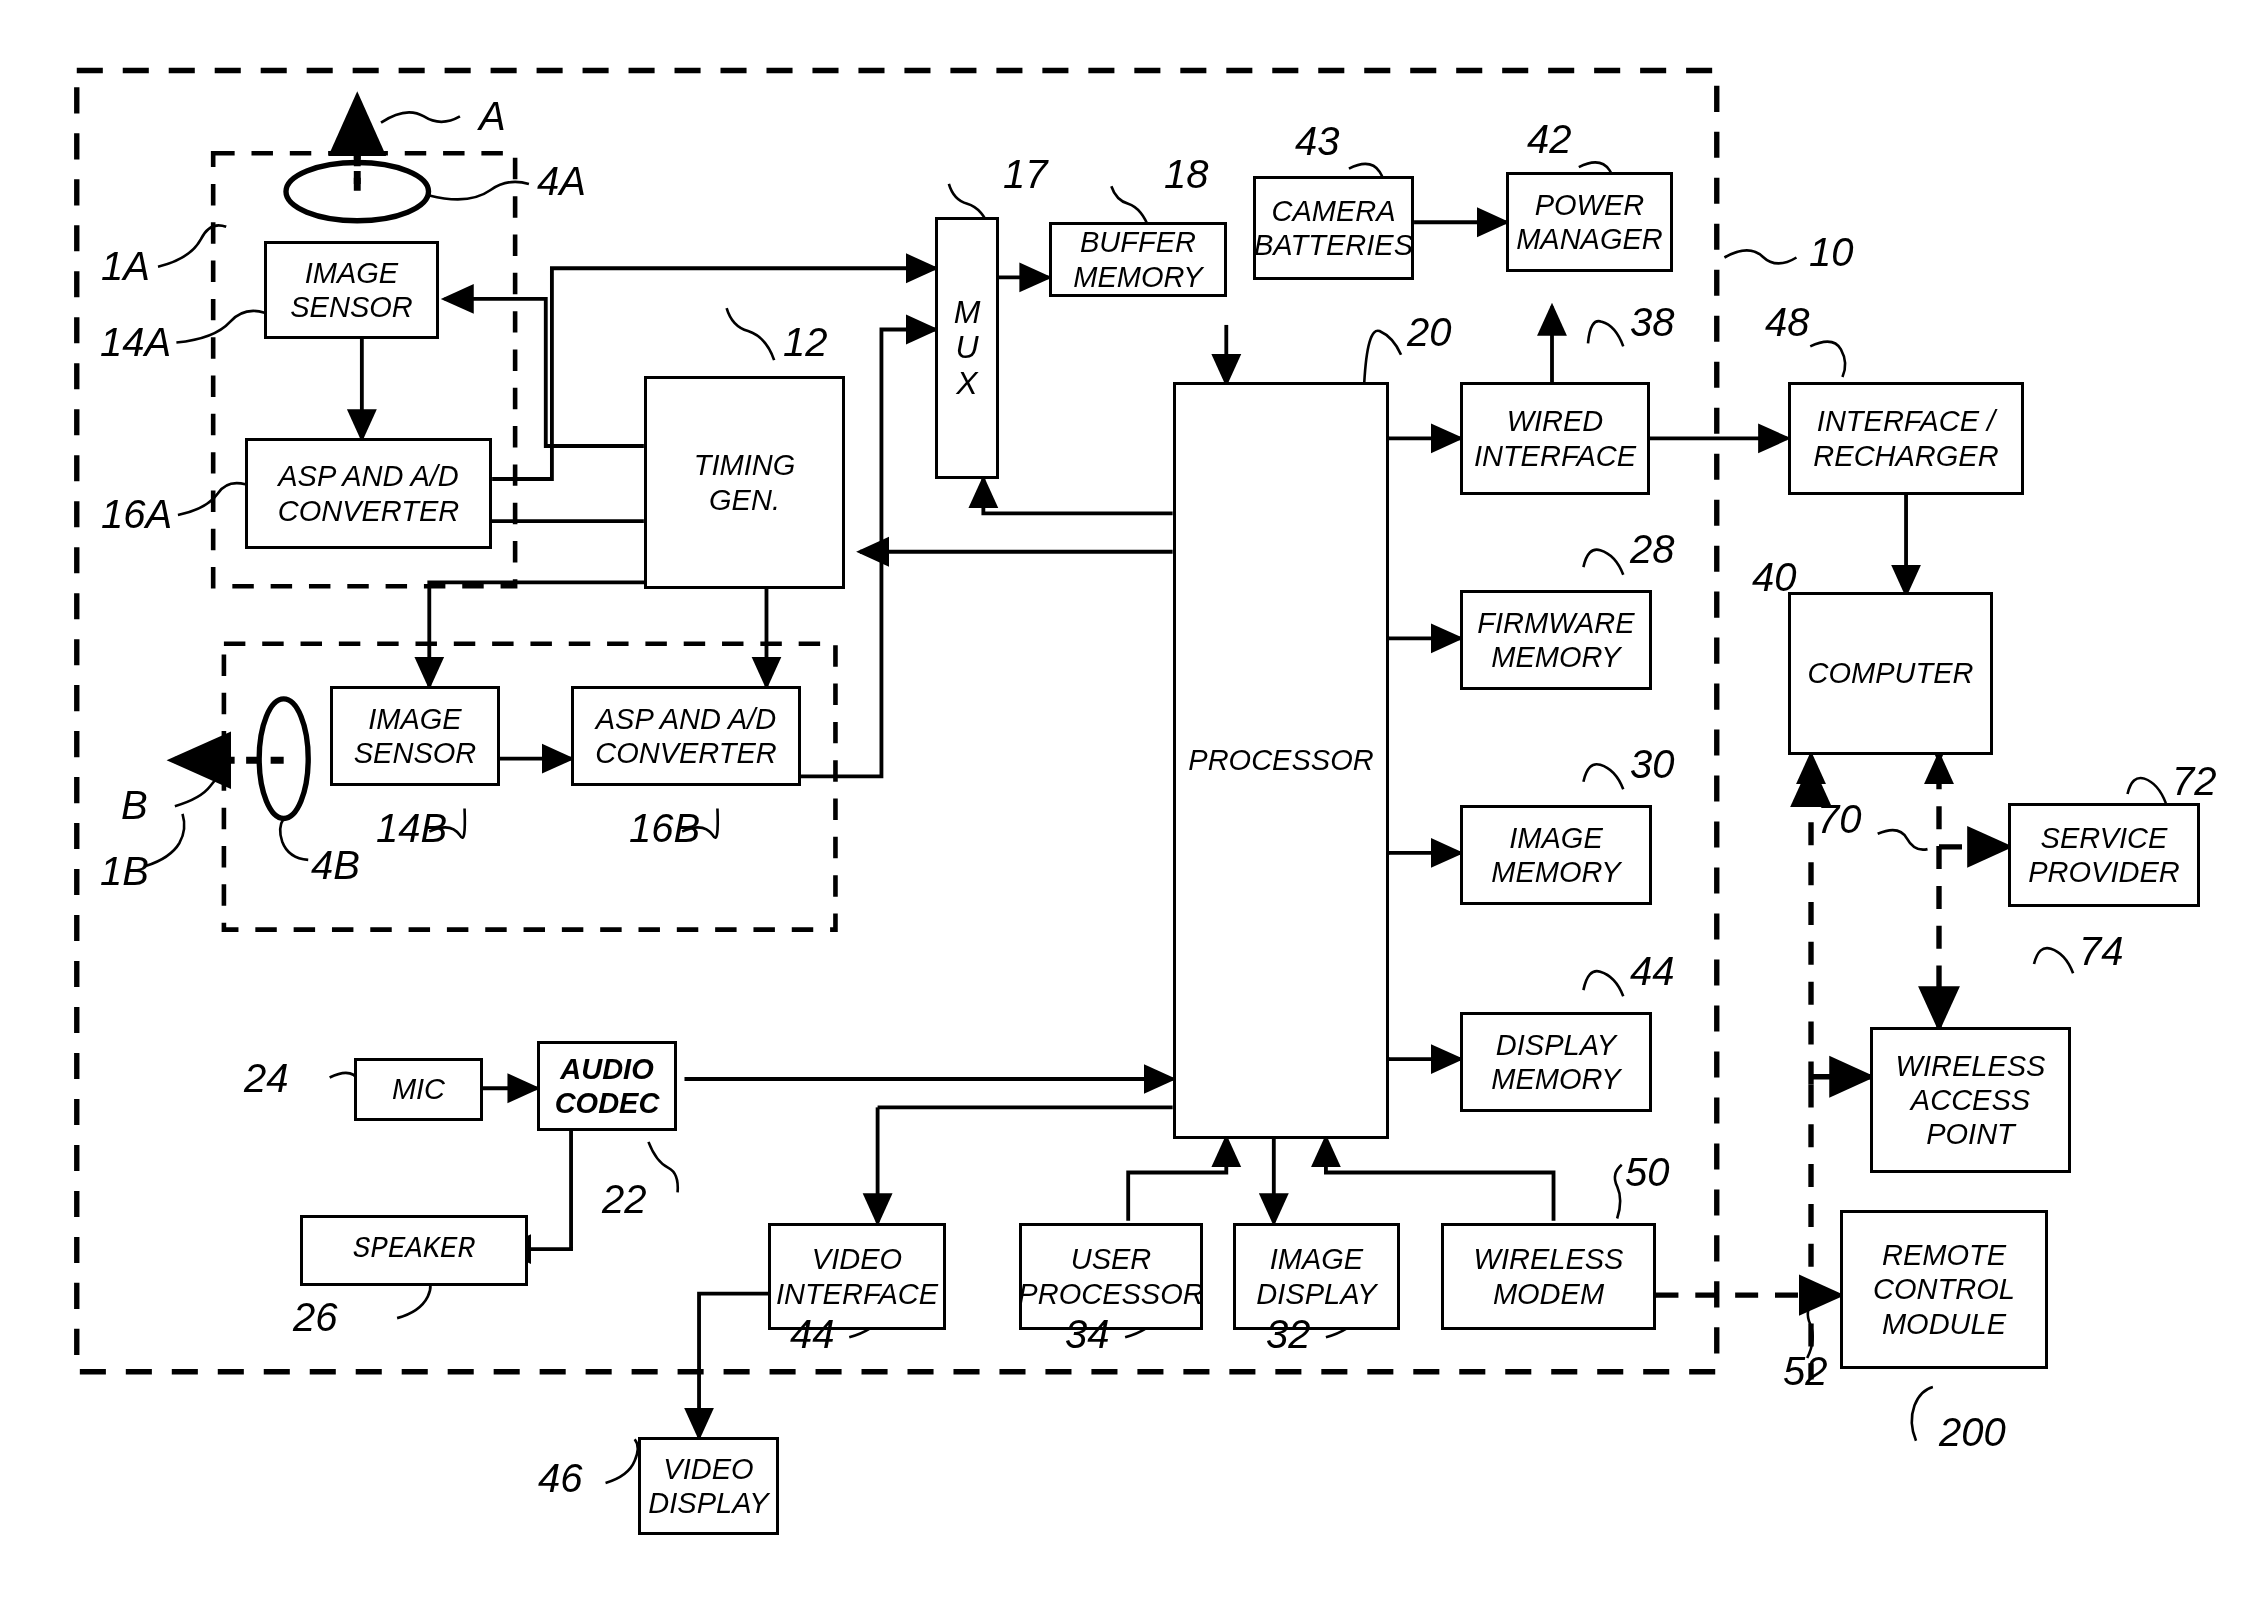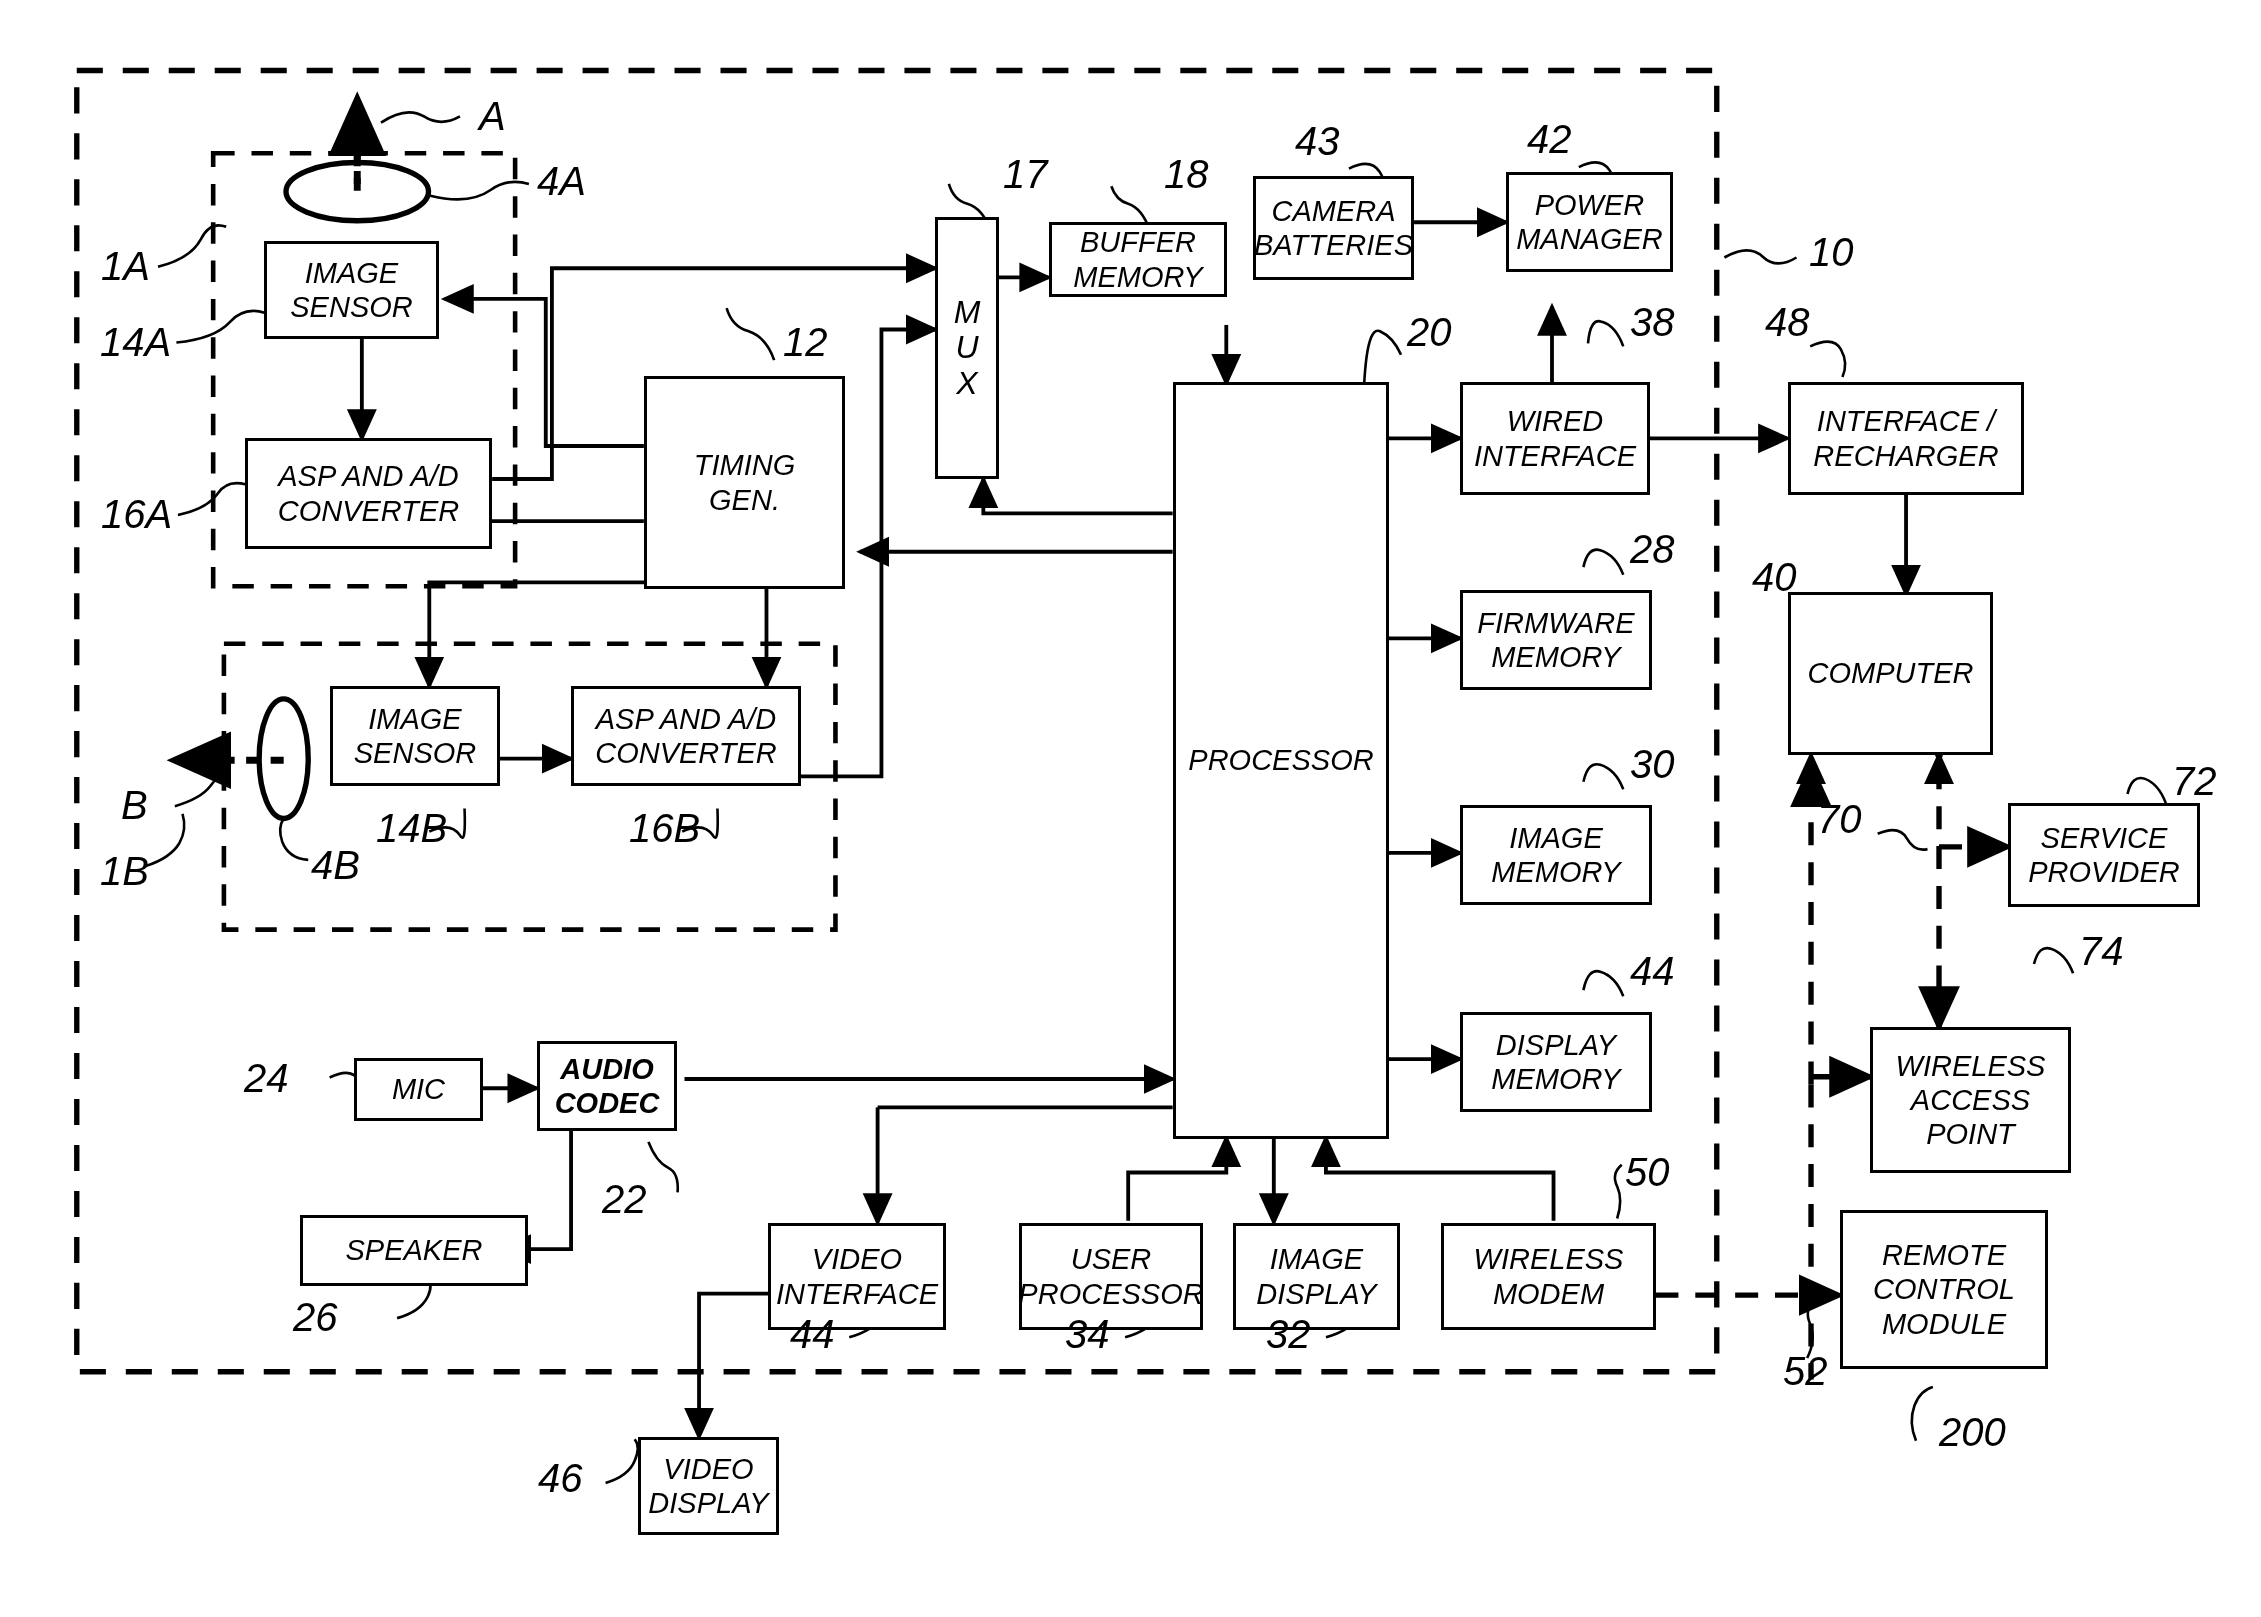--- a/index.html
+++ b/index.html
@@ -252,21 +252,21 @@
 
   <div class="blk" style="left:346px;top:1058px;width:129px;height:63px;margin-left:8px;">
     <span>MIC</span>
   </div>
 
   <div class="blk" style="left:537px;top:1041px;width:140px;height:90px;font-weight:bold;">
     <span>AUDIO
 CODEC</span>
   </div>
 
-  <div class="blk" style="left:300px;top:1215px;width:228px;height:71px;">
+  <div class="blk" style="left:300px;top:1215px;width:228px;height:71px;font-family:Liberation Mono, monospace;">
     <span>SPEAKER</span>
   </div>
 
   <div class="blk" style="left:768px;top:1223px;width:178px;height:107px;">
     <span>VIDEO
 INTERFACE</span>
   </div>
 
   <div class="blk" style="left:1019px;top:1223px;width:184px;height:107px;">
     <span>USER

